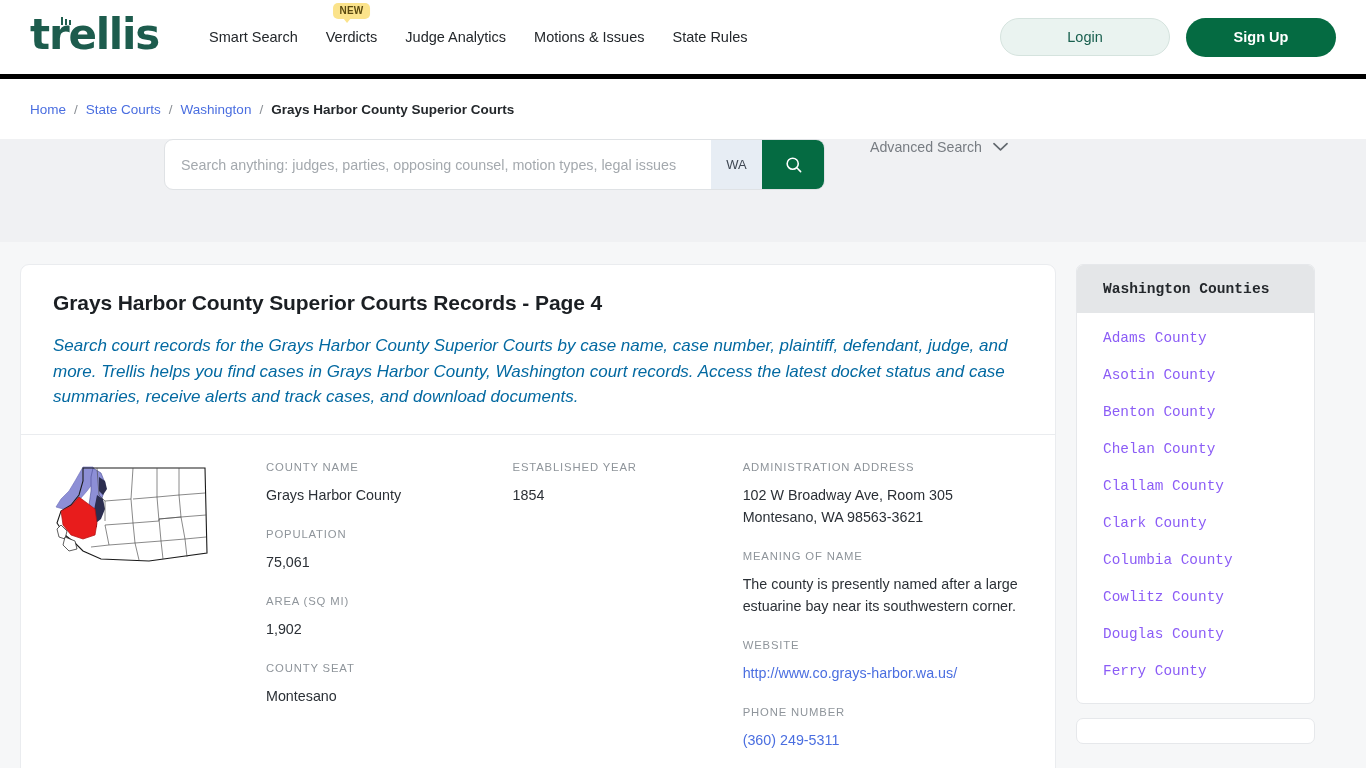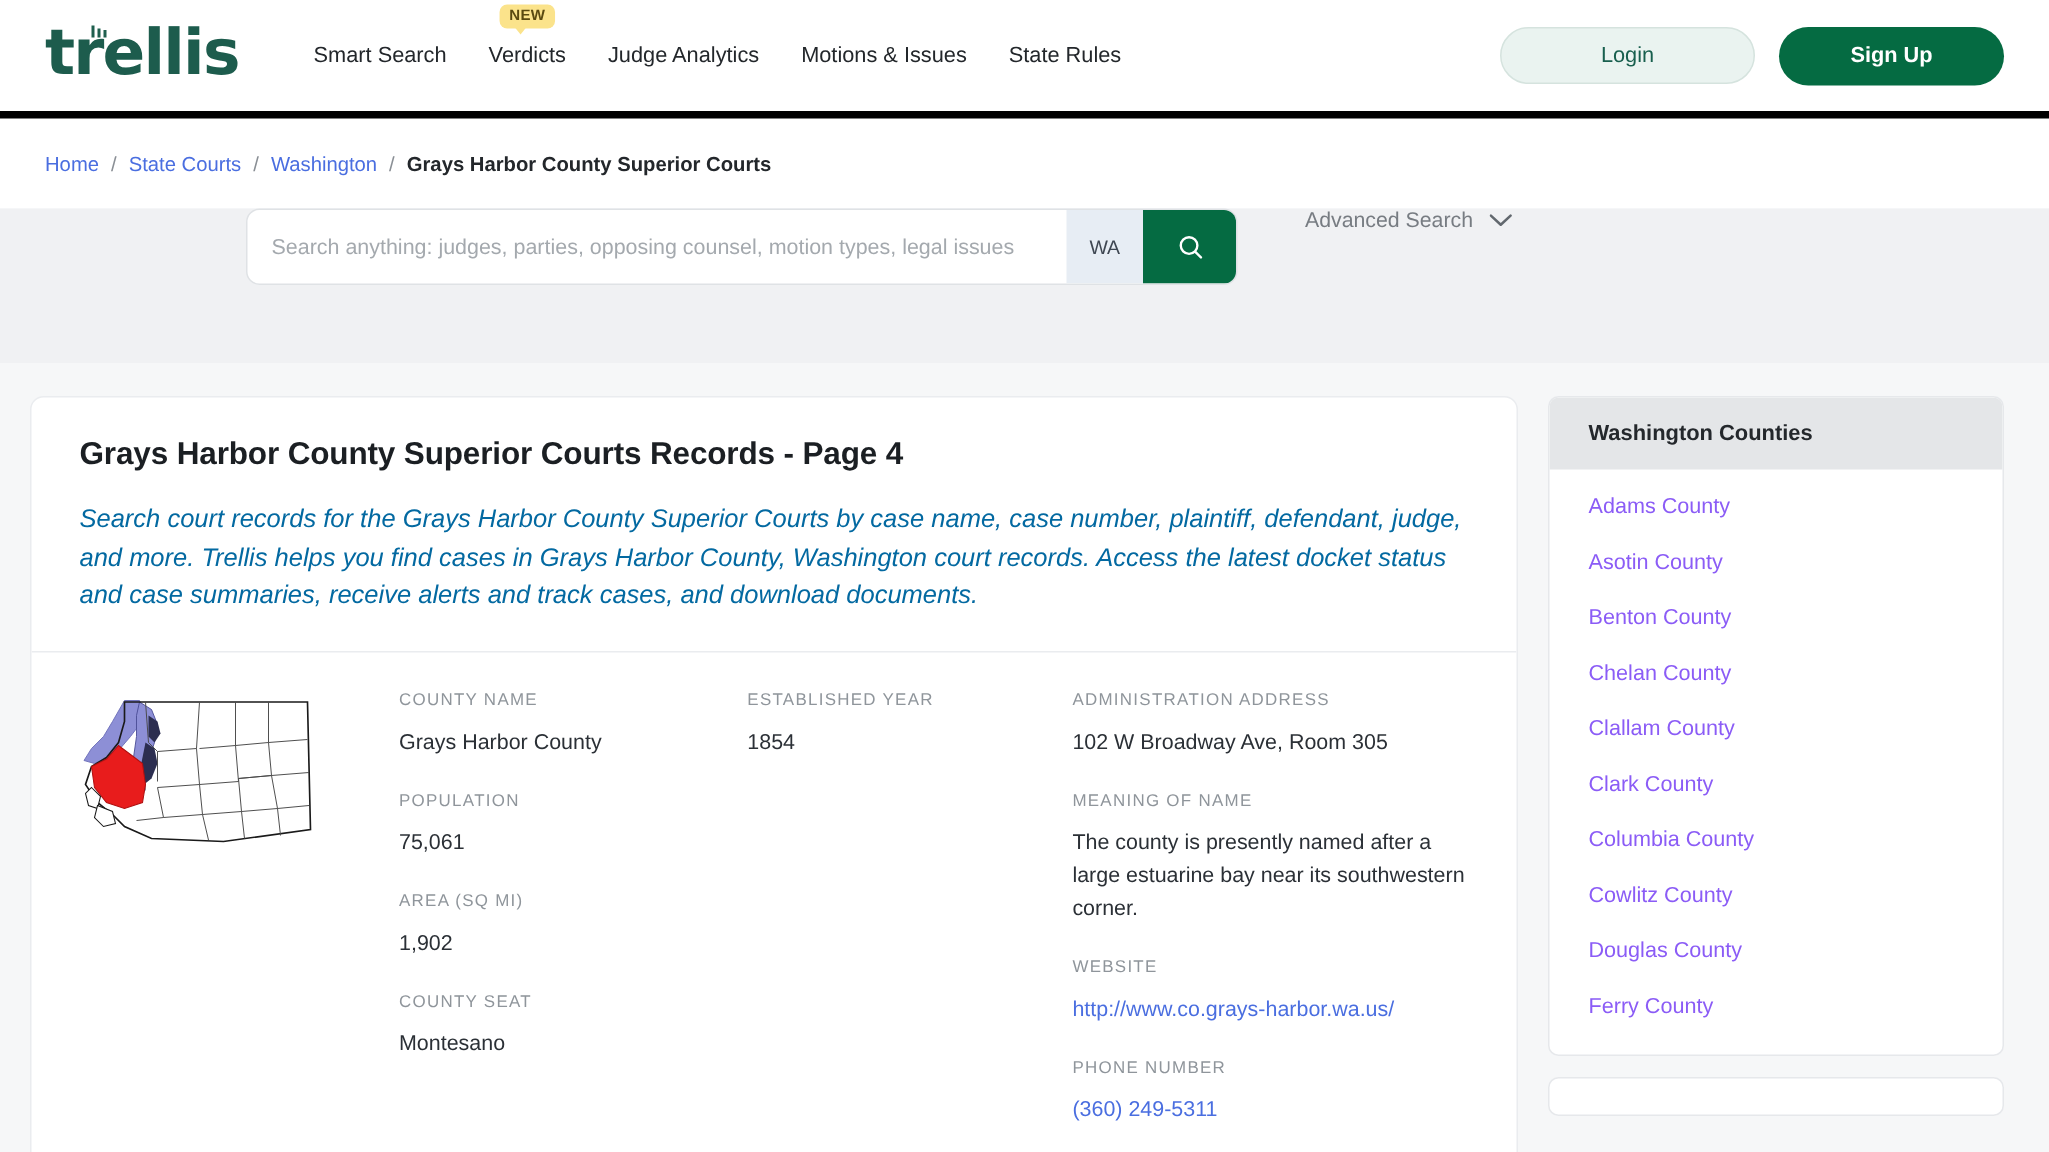--- a/index.html
+++ b/index.html
@@ -249,21 +249,21 @@
     margin-bottom: 11px;
   }
   .field-value {
     font-size: 14.3px;
     color: #2b3036;
     line-height: 22px;
   }
   .field-value a { color: #4a6ee0; text-decoration: none; cursor: pointer; }
 
   
-  .sidebar { width: 304px; flex-shrink: 0; }
+  .sidebar { width: 239px; flex-shrink: 0; font-family: Liberation Mono, monospace; }
   .side-panel {
     background: #ffffff;
     border: 1px solid #e6e8eb;
     border-radius: 7px;
     overflow: hidden;
     margin-bottom: 14px;
   }
   .side-panel-head {
     background: #e4e6e8;
     padding: 16px 26px;
@@ -431,20 +431,21 @@
         <div class="field">
           <div class="field-label">ESTABLISHED YEAR</div>
           <div class="field-value">1854</div>
         </div>
       </div>
 
       <div class="col-c">
         <div class="field">
           <div class="field-label">ADMINISTRATION ADDRESS</div>
           <div class="field-value">102 W Broadway Ave, Room 305</div>
+          <div class="field-value">Montesano, WA 98563-3621</div>
         </div>
         <div class="field">
           <div class="field-label">MEANING OF NAME</div>
           <div class="field-value">The county is presently named after a large estuarine bay near its southwestern corner.</div>
         </div>
         <div class="field">
           <div class="field-label">WEBSITE</div>
           <div class="field-value">
             <a href="#">http://www.co.grays-harbor.wa.us/</a>
           </div>

